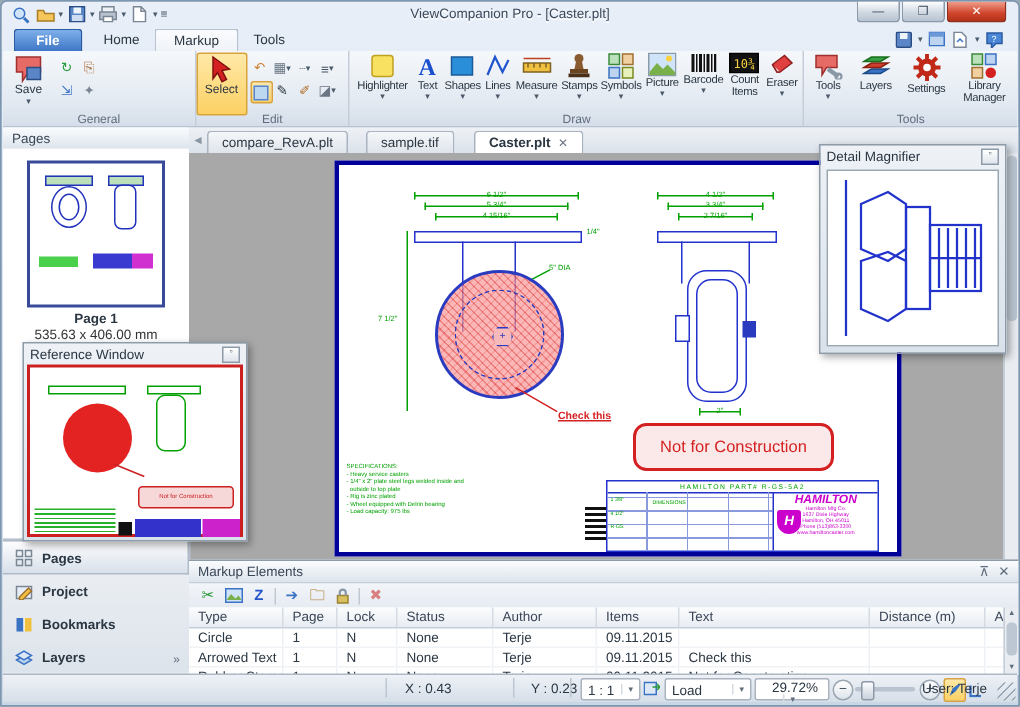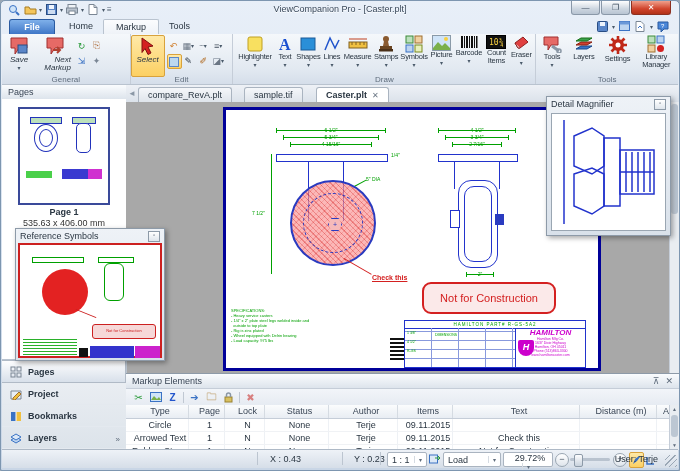--- a/index.html
+++ b/index.html
@@ -26,21 +26,21 @@
   .rtab.active{background:linear-gradient(#fbfcfe,#eef2f7);border:1px solid #b9c3cf;border-bottom:none;border-radius:2px 2px 0 0;}
   #minibar{position:absolute;right:10px;top:1px;display:flex;align-items:center;gap:3px;}
   .mini{width:13px;height:12px;display:flex;align-items:center;justify-content:center;}
   
   #ribbon{position:absolute;left:1px;top:33px;width:676px;height:50px;
     background:linear-gradient(#f5f8fb,#e2e9f1 70%,#d5deea);border-bottom:1px solid #b9c3cf;display:flex;}
   .rgroup{position:relative;height:100%;border-right:1px solid #c5cdd8;}
   .glabel{position:absolute;bottom:0;left:0;right:0;text-align:center;font-size:8px;color:#5f6c7c;}
   .btnrow{display:flex;align-items:flex-start;height:40px;padding-top:1px;}
   .bigbtn{display:flex;flex-direction:column;align-items:center;justify-content:flex-start;height:40px;border:1px solid transparent;border-radius:2px;padding:0 1px;}
-  .bigbtn .lbl{font-size:8px;line-height:8px;text-align:right;color:#2a3642;white-space:pre-line;font-style:italic;}
+  .bigbtn .lbl{font-size:8px;line-height:8px;text-align:center;color:#2a3642;white-space:pre-line;}
   .bigbtn.hl{background:linear-gradient(#ffe9a8,#fcd063);border-color:#d8a23c;}
   .smallgrid{display:grid;grid-template-columns:13px 13px;grid-auto-rows:13px;gap:2px;padding:4px 2px 0 2px;}
   .sbtn{width:13px;height:13px;display:flex;align-items:center;justify-content:center;font-size:9px;border-radius:2px;}
   .sbtn.hl{background:linear-gradient(#ffe9a8,#fcd063);border:1px solid #d8a23c;}
   .drawbtn{display:flex;flex-direction:column;align-items:center;height:40px;padding:0 1px;}
   .drawbtn .lbl{font-size:7.5px;line-height:8px;text-align:center;letter-spacing:-0.2px;white-space:normal;color:#2a3642;}
   
   #left-panel{position:absolute;left:1px;top:84px;width:124px;height:274px;background:#eef1f5;border-right:1px solid #b9c3cf;}
   .phead{height:14px;background:linear-gradient(#fafcfe,#dde4ec);border-bottom:1px solid #c5cdd8;line-height:14px;padding-left:6px;color:#3a4656;}
   #left-panel .content{position:absolute;top:14px;left:0;right:0;bottom:0;background:#fff;}
@@ -107,21 +107,21 @@
   #detmag{left:545px;top:95px;width:123px;height:138px;z-index:50;}
   #detmag .body{position:absolute;left:4px;top:16px;right:4px;bottom:4px;background:#fff;border:1px solid #9aa6b2;}
   .gline{position:absolute;border:1px solid #00a000;}
   
   #markup-panel{position:absolute;left:125px;top:372px;width:553px;height:76px;background:#f4f6f9;border-top:1px solid #8d9aa8;}
   #mp-head{height:14px;background:linear-gradient(#fafcfe,#dde4ec);border-bottom:1px solid #c5cdd8;display:flex;align-items:center;padding:0 6px;color:#3a4656;}
   #mp-head .sp{flex:1;}
   #mp-tools{height:16px;display:flex;align-items:center;gap:4px;padding:0 6px;border-bottom:1px solid #d8dee6;background:linear-gradient(#f2f5f9,#e6ebf2);}
   .mpt{width:13px;height:13px;display:flex;align-items:center;justify-content:center;font-size:10px;font-weight:bold;}
   .vsep{width:1px;height:11px;background:#c0c8d2;}
-  #mp-table{position:absolute;left:0;top:31px;right:9px;bottom:0;background:#fff;text-align:center;}
+  #mp-table{position:absolute;left:0;top:31px;right:9px;bottom:0;background:#fff;}
   .mrow{display:flex;height:12px;line-height:12px;border-bottom:1px solid #f0f2f5;}
   .mrow.hdr{height:13px;line-height:13px;background:linear-gradient(#fbfcfd,#e8edf3);border-bottom:1px solid #c5cdd8;color:#3a4656;}
   .mrow div{padding-left:6px;overflow:hidden;white-space:nowrap;border-right:1px solid #eef1f5;}
   .mrow.hdr div{border-right:1px solid #d5dbe2;}
   .c0{width:56px;}.c1{width:29px;}.c2{width:33px;}.c3{width:57px;}.c4{width:62px;}.c5{width:48px;}.c6{width:120px;}.c7{width:70px;}.c8{width:58px;flex:1;}
   #mp-vscroll{position:absolute;right:0;top:31px;width:9px;bottom:0;background:#e9edf1;border-left:1px solid #c5cdd8;}
   #mp-vscroll .thumb{position:absolute;left:1px;top:10px;width:7px;height:22px;background:#bcc7d3;border-radius:3px;}
   #mp-vscroll .ar{position:absolute;left:0;width:9px;height:9px;font-size:5px;text-align:center;line-height:9px;color:#5f6c7c;}
   
   #statusbar{position:absolute;left:1px;top:448px;width:676px;height:18px;background:linear-gradient(#eef2f7,#d6deE8);border-top:1px solid #aeb9c6;}
@@ -230,27 +230,20 @@
 
     <div class="rgroup" style="width:128px;">
       <div class="btnrow">
         <div class="bigbtn" style="width:30px;">
           <svg width="20" height="20">
               <path d="M2 2h16v10h-8l-4 6v-6H2z" fill="#e66a66" stroke="#a03030"></path>
               <rect x="9" y="9" width="9" height="8" fill="#5a86c8" stroke="#2a4e84"></rect>
             </svg>
           <div class="lbl">Save</div>
             <span class="caret">▾</span>
-        </div>
-        <div class="bigbtn" style="width:33px;">
-          <svg width="20" height="20">
-              <path d="M2 2h16v10h-8l-4 6v-6H2z" fill="#e66a66" stroke="#a03030"></path>
-              <path d="M8 14h7m-3-3l3 3-3 3" fill="none" stroke="#b04030" stroke-width="2"></path>
-            </svg>
-          <div class="lbl">Next Markup</div>
         </div>
         <div class="smallgrid">
           <span class="sbtn" style="color:#2a9a3a;">↻</span>
           <span class="sbtn" style="color:#b07040;">⎘</span>
           <span class="sbtn" style="color:#3a72c4;">⇲</span>
           <span class="sbtn" style="color:#7a8694;">✦</span>
         </div>
       </div>
       <div class="glabel">General</div>
     </div>
@@ -532,21 +525,21 @@
         </div>
       </div>
     </div>
     <div id="canvas-vscroll">
         <div class="thumb"></div>
       </div>
   </div>
 
   <div class="float" id="refwin">
     <div class="fhead">
-        <span class="t">Reference Symbols</span>
+        <span class="t">Reference Window</span>
         <span class="fclose">▫</span>
       </div>
     <div class="body">
       <div class="gline" style="left:12px;top:12px;width:50px;height:4px;"></div>
       <div class="gline" style="left:78px;top:12px;width:34px;height:4px;"></div>
       <div class="gline" style="left:84px;top:18px;width:18px;height:36px;border-radius:6px;"></div>
       <div style="position:absolute;left:22px;top:24px;width:46px;height:46px;border-radius:50%;background:#e32222;"></div>
       <div style="position:absolute;left:55px;top:68px;width:22px;height:1px;background:#cc2020;transform:rotate(22deg);"></div>
       <div style="position:absolute;left:72px;top:79px;width:62px;height:13px;border:1px solid #cc2020;background:#f6d8d8;border-radius:3px;color:#cc2020;font-size:4px;line-height:12px;text-align:center;">Not for Construction</div>
       <div style="position:absolute;left:3px;top:94px;width:54px;height:16px;background:repeating-linear-gradient(0deg,#2ab02a 0 1px,transparent 1px 3px);"></div>

